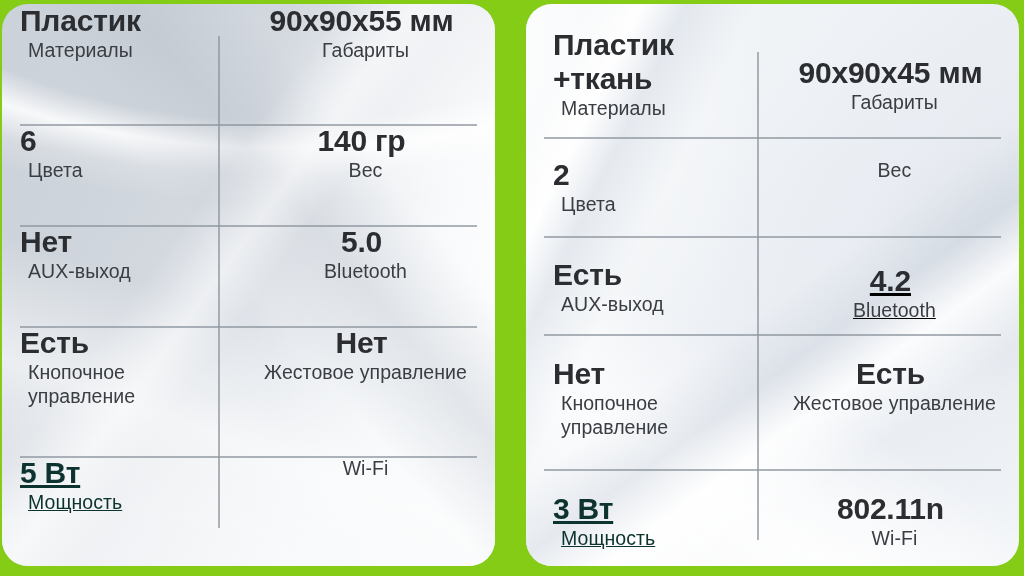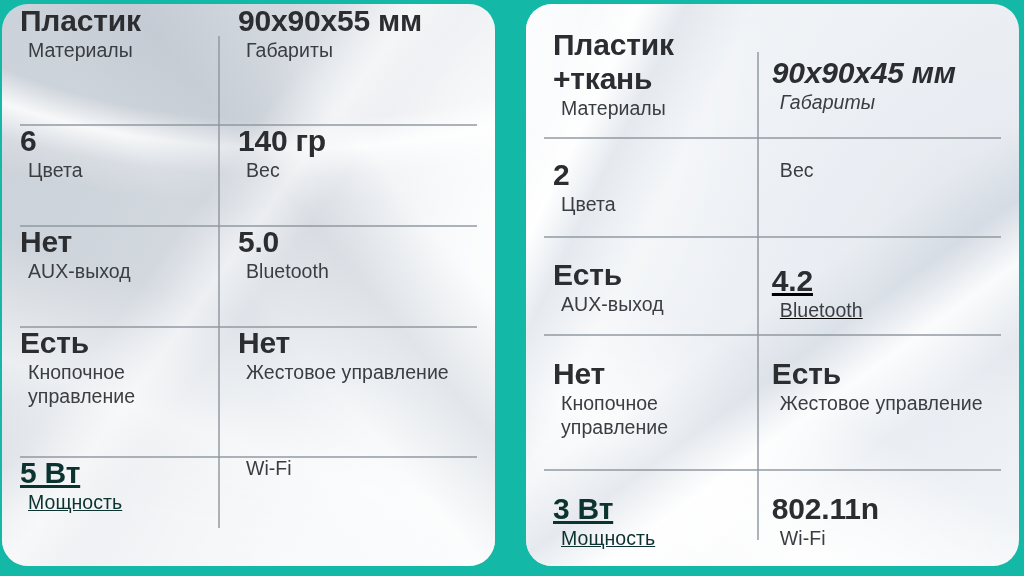--- a/index.html
+++ b/index.html
@@ -9,21 +9,21 @@
     height: 576px;
     overflow: hidden;
     background: #ffffff;
     font-family: "Liberation Sans", "DejaVu Sans", sans-serif;
   }
 
   .stage {
     position: relative;
     width: 1024px;
     height: 576px;
-    background: #14b8a6;
+    background: #84cc16;
     display: flex;
     gap: 31px;
     padding: 4px 5px 10px 2px;
   }
 
   .spec-card {
     position: relative;
     flex: 1 1 0;
     border-radius: 26px;
     overflow: hidden;
@@ -118,21 +118,21 @@
   .spec-cell {
     position: relative;
     flex: 1 1 50%;
     min-width: 0;
     padding: 0 10px 0 0;
     display: flex;
     flex-direction: column;
     justify-content: flex-start;
   }
   .spec-cell.col-left  { flex: 0 0 44.5%; padding-left: 18px; }
-  .spec-cell.col-right { flex: 1 1 55.5%; padding-left: 24px; }
+  .spec-cell.col-right { flex: 1 1 55.5%; padding-left: 24px; text-align: center; }
 
   
   .col-rule {
     position: absolute;
     z-index: 3;
     width: 1.5px;
     background: #8e959e;
     opacity: .72;
   }
 
@@ -173,21 +173,21 @@
   .card-right .spec-cell.col-left  { flex: 0 0 45%; padding-left: 27px; }
   .card-right .spec-cell.col-right { padding-left: 24px; }
   .card-right .row-0 { height: 133px; padding-top: 24px; }
   .card-right .row-1 { height: 99px;  padding-top: 21px; }
   .card-right .row-2 { height: 98px;  padding-top: 22px; }
   .card-right .row-3 { height: 135px; padding-top: 23px; }
   .card-right .row-4 { height: 111px; padding-top: 23px; }
   .card-right .col-rule { top: 48px; bottom: 26px; left: 231px; }
 
   
-  .nudge-28 { margin-top: 28px; font-style: italic; }
+  .nudge-28 { margin-top: 28px; }
   .nudge-6  { margin-top: 6px; text-decoration: underline; }
 </style>
 </head>
 <body>
 
 <div class="stage">
 
   <div class="spec-card card-left">
     <div class="card-bg bg-base"></div>
     <div class="card-bg bg-wave"></div>

